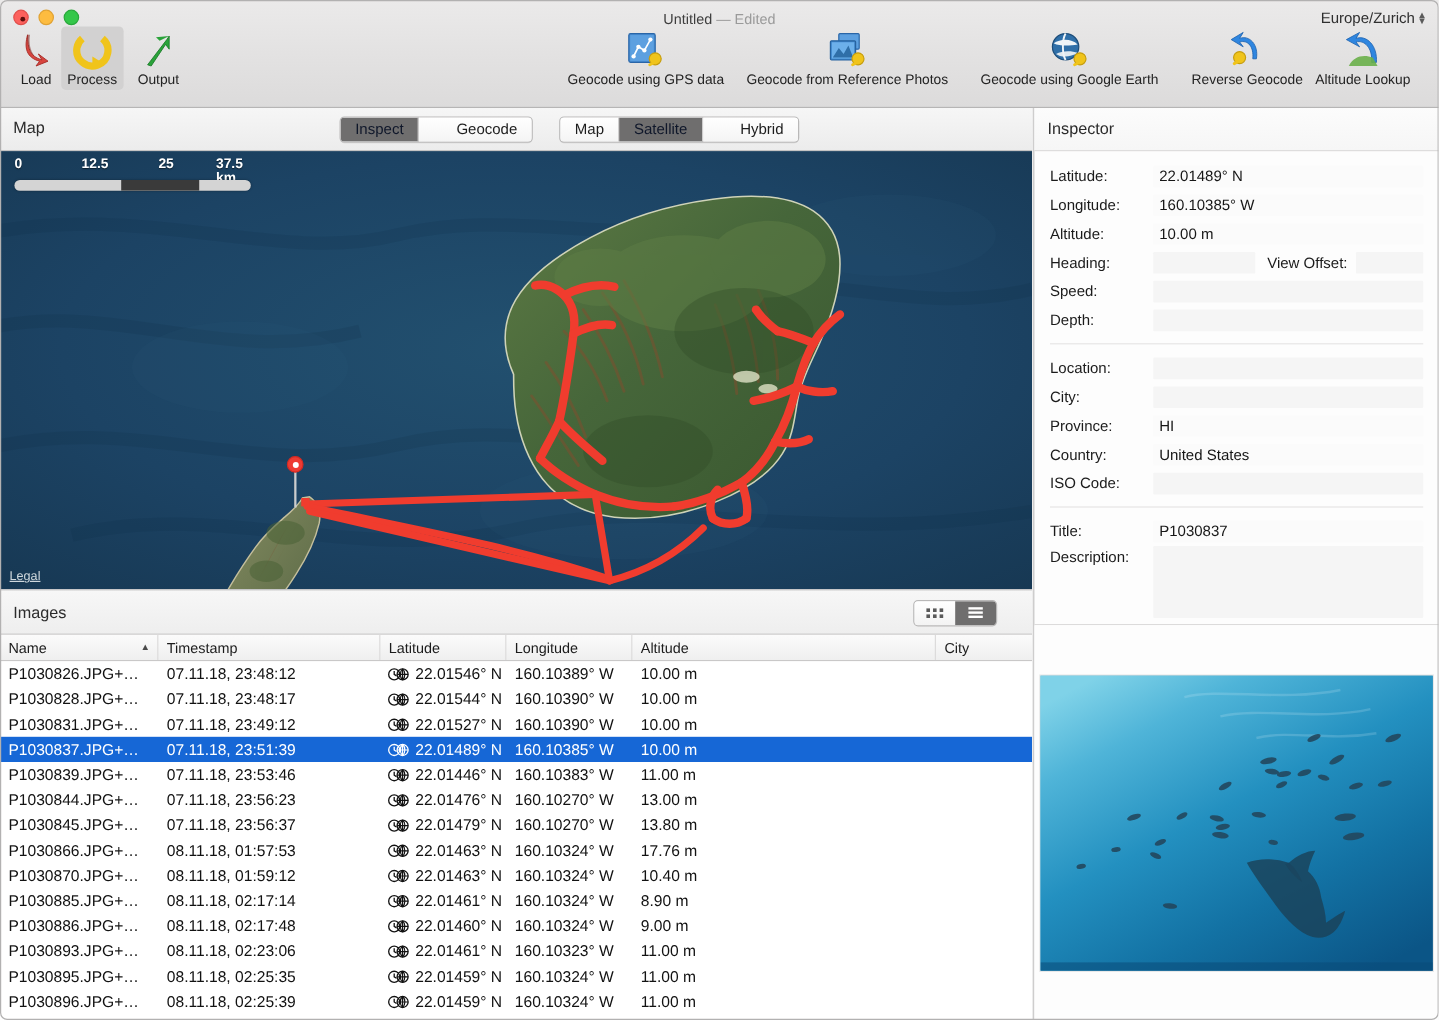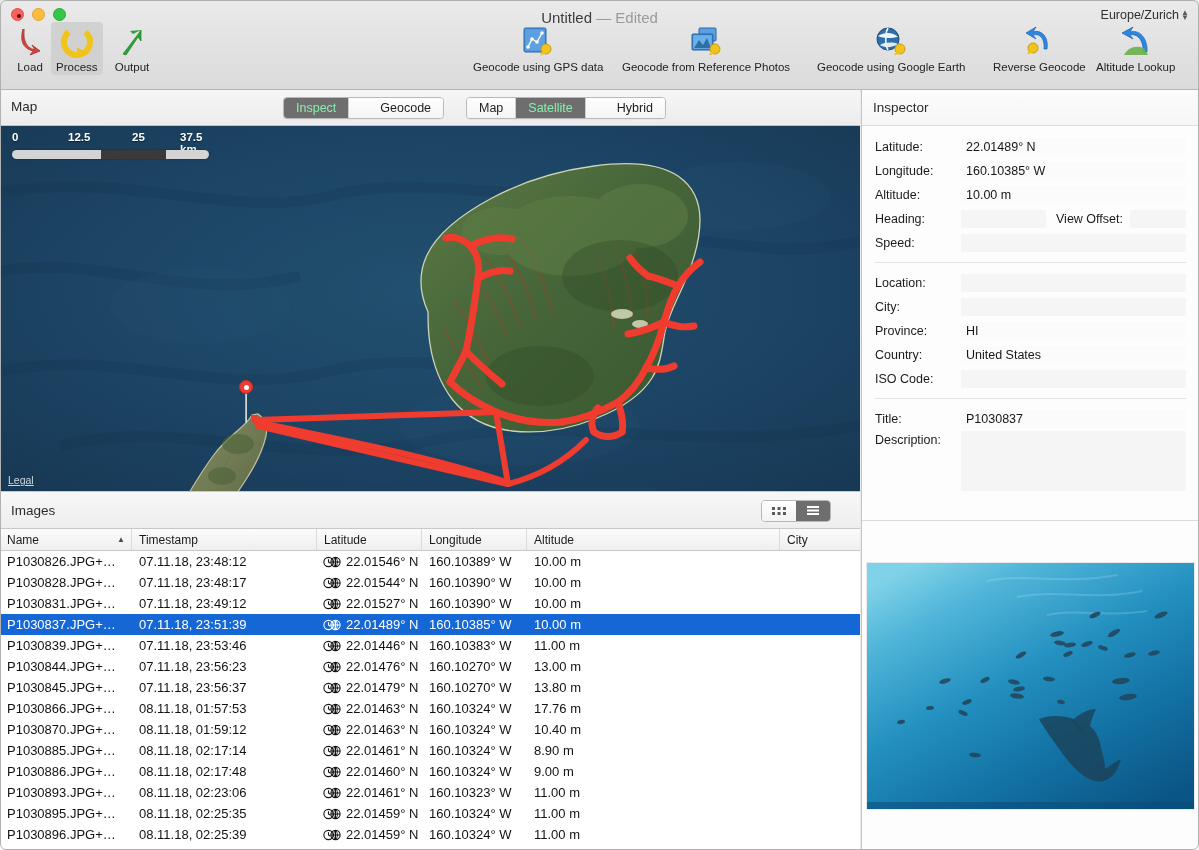--- a/index.html
+++ b/index.html
@@ -31,21 +31,21 @@
   .tl-close { background: #fc615d; border: 0.5px solid #e04f4b; }
   .tl-close::after {
     content:""; position:absolute; left:4.5px; top:4.5px;
     width:4px;height:4px;border-radius:50%;background:#5c0f0c;
   }
   .tl-min { background: #fdbc40; border: 0.5px solid #e0a233; }
   .tl-max { background: #34c749; border: 0.5px solid #29a83b; }
 
   .win-title {
     position: absolute; top: 9px; left: 0; right: 0;
-    text-align: center; font-size: 15px; color: #3e3e3e;
+    text-align: center; font-size: 12px; color: #3e3e3e;
   }
   .win-title .edited { color: #9a9a9a; }
 
   .tz-picker {
     position: absolute; top: 8px; right: 10px;
     font-size: 12.5px; color: #2f2f2f;
     display: flex; align-items: center; gap: 1px;
     cursor: default;
   }
   .tz-arrows {
@@ -79,21 +79,21 @@
     background: #fff; height: 22px;
     box-shadow: 0 0.5px 0.5px rgba(0,0,0,0.06);
   }
   .seg-btn {
     font-size: 12.5px; color: #1d1d1d; padding: 0 12px;
     display: flex; align-items: center; justify-content: center;
     background: linear-gradient(to bottom,#ffffff,#f4f4f4);
     border-right: 1px solid #cfcece; cursor: default; height: 100%;
   }
   .seg-btn:last-child { border-right: none; padding-left: 31px; }
-  .seg-btn.on { background: #6f6e6e; color: #86efac; }
+  .seg-btn.on { background: #6f6e6e; color: #0f172a; }
 
   .seg-inspect { left: 283px; top: 7px; }
   .seg-maptype { left: 466px; top: 7px; }
 
   .zoombtns { position: absolute; left: 697px; top: 93px; display: flex; }
   .icon-btn {
     width: 46px; height: 22px; border: 1px solid #b9b8b8;
     background: linear-gradient(to bottom,#ffffff,#f3f3f3);
     display: flex; align-items: center; justify-content: center;
     cursor: default;
@@ -942,20 +942,24 @@
         <div class="finput half"></div>
         <div class="inline-label">View Offset:</div>
         <div class="finput half2"></div>
       </div>
 
       <div class="frow">
         <div class="flabel">Speed:</div>
         <div class="finput"></div>
       </div>
 
+      <div class="frow">
+        <div class="flabel">Depth:</div>
+        <div class="finput"></div>
+      </div>
 
       <div class="fdiv"></div>
 
       <div class="frow">
         <div class="flabel">Location:</div>
         <div class="finput"></div>
       </div>
 
       <div class="frow">
         <div class="flabel">City:</div>

